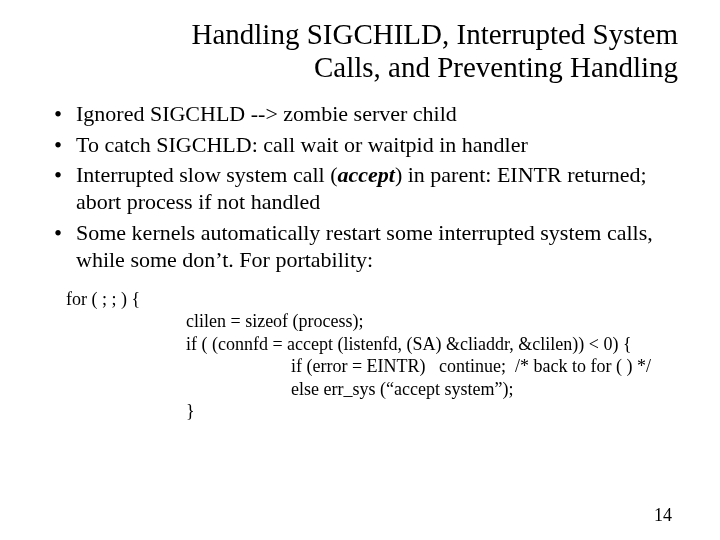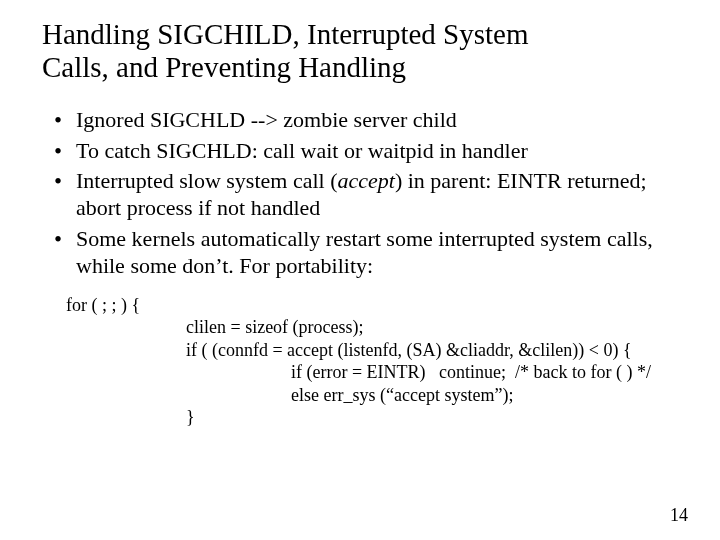--- a/index.html
+++ b/index.html
@@ -15,55 +15,55 @@
   }
   .slide {
     padding: 18px 42px 0 42px;
     box-sizing: border-box;
     width: 100%;
     height: 100%;
     position: relative;
   }
   .title {
     font-size: 29px;
-    text-align: left;
+    text-align: right;
     line-height: 1.15;
-    margin-bottom: 22px;
+    margin-bottom: 16px;
   }
   ul.bullets {
     list-style: none;
     padding: 0;
     margin: 0 0 0 12px;
   }
   ul.bullets > li {
     font-size: 22px;
     line-height: 1.22;
     margin-bottom: 4px;
     position: relative;
     padding-left: 22px;
   }
   ul.bullets > li::before {
     content: "•";
     position: absolute;
     left: 0;
     top: 0;
     font-size: 23px;
   }
-  .italic { font-style: italic; }
+  .italic { font-style: italic; font-weight: bold; }
   .code-block {
     font-size: 18px;
     line-height: 1.25;
     margin: 14px 0 0 24px;
     white-space: nowrap;
   }
   .ind1 { padding-left: 120px; }
   .ind2 { padding-left: 225px; }
   .page-num {
     position: absolute;
-    right: 32px;
+    right: 48px;
     bottom: 14px;
     font-size: 18px;
   }
 </style>
 </head>
 <body>
 
 <div class="slide">
 
   <div class="title">

